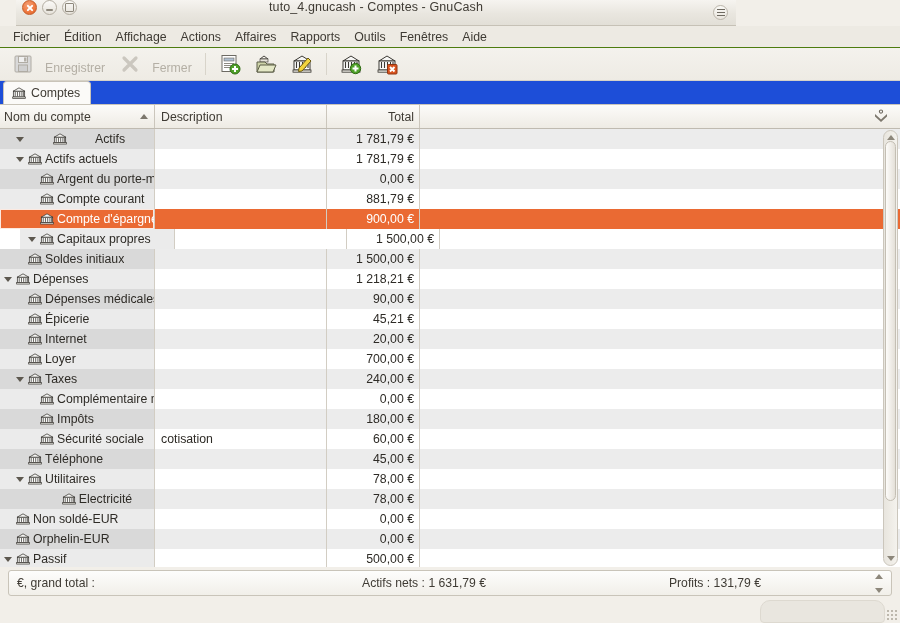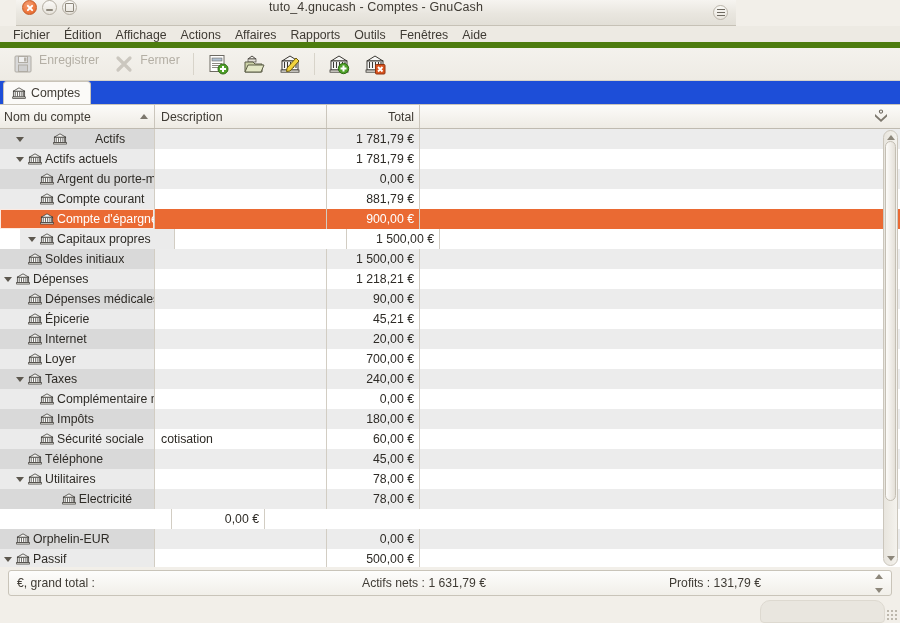--- a/index.html
+++ b/index.html
@@ -63,37 +63,37 @@
     align-items: center; gap: 2px;
     border: 1px solid #bbb5aa; border-radius: 50%;
     background: linear-gradient(to bottom,#faf9f6,#e9e5dd);
   }
   .menu-btn i { display: block; width: 8px; height: 1px; background: #6f6a61; }
 
   
   .menubar {
     position: absolute; left: 0; top: 26px; width: 900px; height: 22px;
     background: #edeae3;
-    border-bottom: 6px solid #4d7c0f;
-    display: flex; align-items: flex-start; padding-left: 6px;
+    border-bottom: 1px solid #4d7c0f;
+    display: flex; align-items: flex-end; padding-left: 6px;
   }
   .menuitem {
     font-size: 12.3px; color: #3f3b34;
     padding: 2px 7px 3px 7px; white-space: nowrap;
   }
 
   
   .toolbar {
     position: absolute; left: 0; top: 48px; width: 900px; height: 33px;
     background: linear-gradient(to bottom,#f4f2ed 0%, #eeebe4 100%);
     border-bottom: 1px solid #d6d2c8;
     display: flex; align-items: center; padding-left: 6px; gap: 2px;
   }
   .tb-item {
-    display: flex; align-items: flex-start; gap: 5px;
+    display: flex; align-items: flex-end; gap: 11px;
     padding: 3px 6px; border-radius: 3px; white-space: nowrap;
   }
   .tb-label { font-size: 12.3px; color: #b4afa5; }
   .tb-sep { width: 1px; height: 22px; background: #d8d4ca; margin: 0 5px; }
   .tb-icon { width: 22px; height: 22px; display:block; }
 
   
   .tabstrip {
     position: absolute; left: 0; top: 81px; width: 900px; height: 23px;
     background: #1d4ed8;
@@ -706,20 +706,32 @@
                 <rect x="0.6" y="11.2" width="14.8" height="1.7" fill="#e8e6e0" stroke="#3a3833" stroke-width="0.8"></rect>
               </svg>
             </span>
             <span class="acct-name">Electricité</span>
           </div>
           <div class="cell c-desc"></div>
           <div class="cell c-total">78,00 €</div>
           <div class="cell c-rest"></div>
         </div>
         <div class="row odd">
+          <div class="cell c-name" style="padding-left: 2px;">
+            <span class="expander"></span>
+            <span style="flex: 0 0 14px; display: flex; align-items: center;">
+              <svg class="bank-ico" viewBox="0 0 16 14">
+                <path d="M8 1 L15 5 L1 5 Z" fill="#f7f7f5" stroke="#3a3833" stroke-width="0.9"></path>
+                <rect x="1.4" y="5" width="13.2" height="6.2" fill="#fcfcfb" stroke="#3a3833" stroke-width="0.9"></rect>
+                <path d="M3.6 5.8v4.6 M6.2 5.8v4.6 M8.8 5.8v4.6 M11.4 5.8v4.6 M13.4 5.8v4.6" stroke="#3a3833" stroke-width="0.9"></path>
+                <rect x="0.6" y="11.2" width="14.8" height="1.7" fill="#e8e6e0" stroke="#3a3833" stroke-width="0.8"></rect>
+              </svg>
+            </span>
+            <span class="acct-name">Non soldé-EUR</span>
+          </div>
           <div class="cell c-desc"></div>
           <div class="cell c-total">0,00 €</div>
           <div class="cell c-rest"></div>
         </div>
         <div class="row even">
           <div class="cell c-name" style="padding-left: 2px;">
             <span class="expander"></span>
             <span style="flex: 0 0 14px; display: flex; align-items: center;">
               <svg class="bank-ico" viewBox="0 0 16 14">
                 <path d="M8 1 L15 5 L1 5 Z" fill="#f7f7f5" stroke="#3a3833" stroke-width="0.9"></path>

